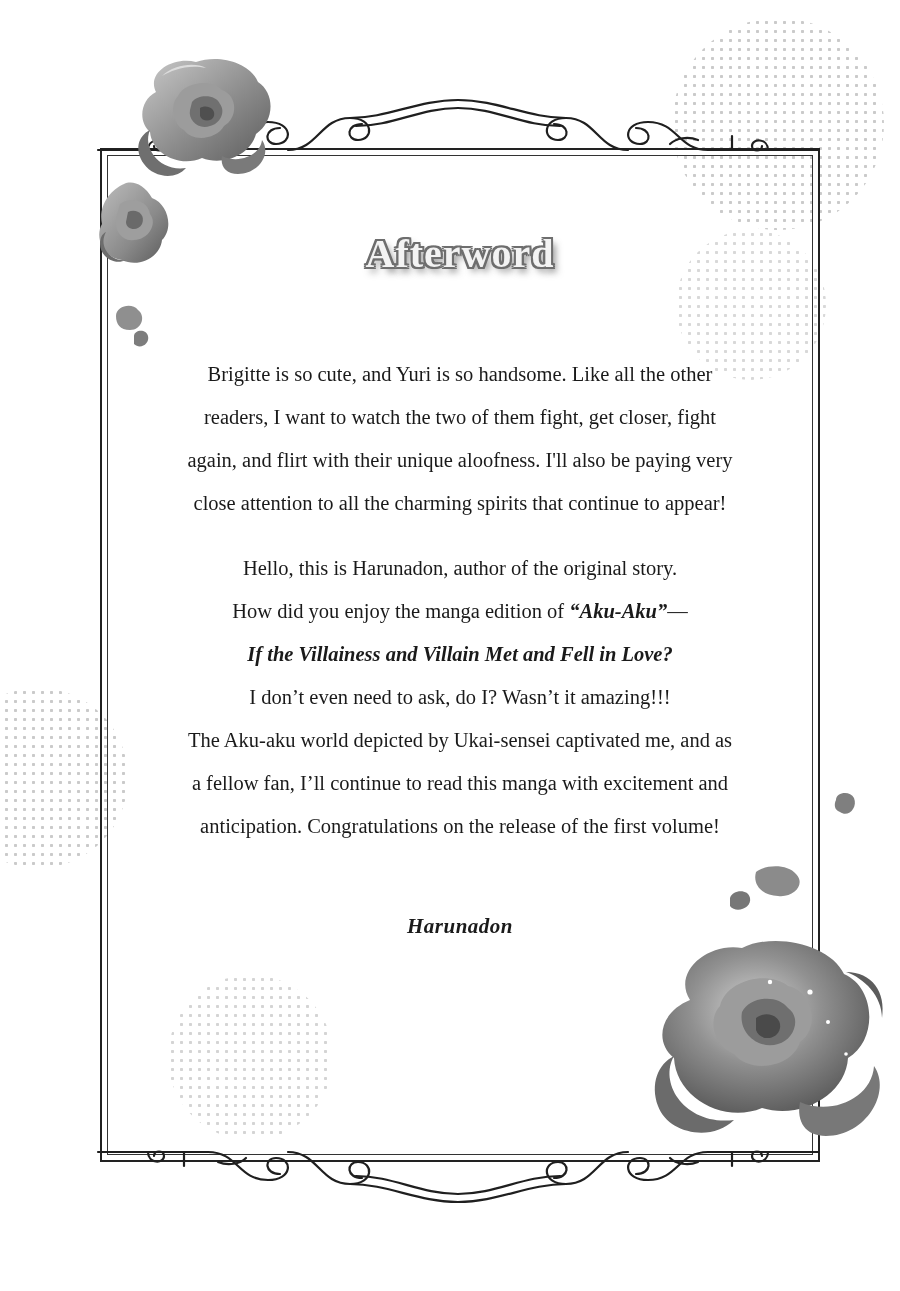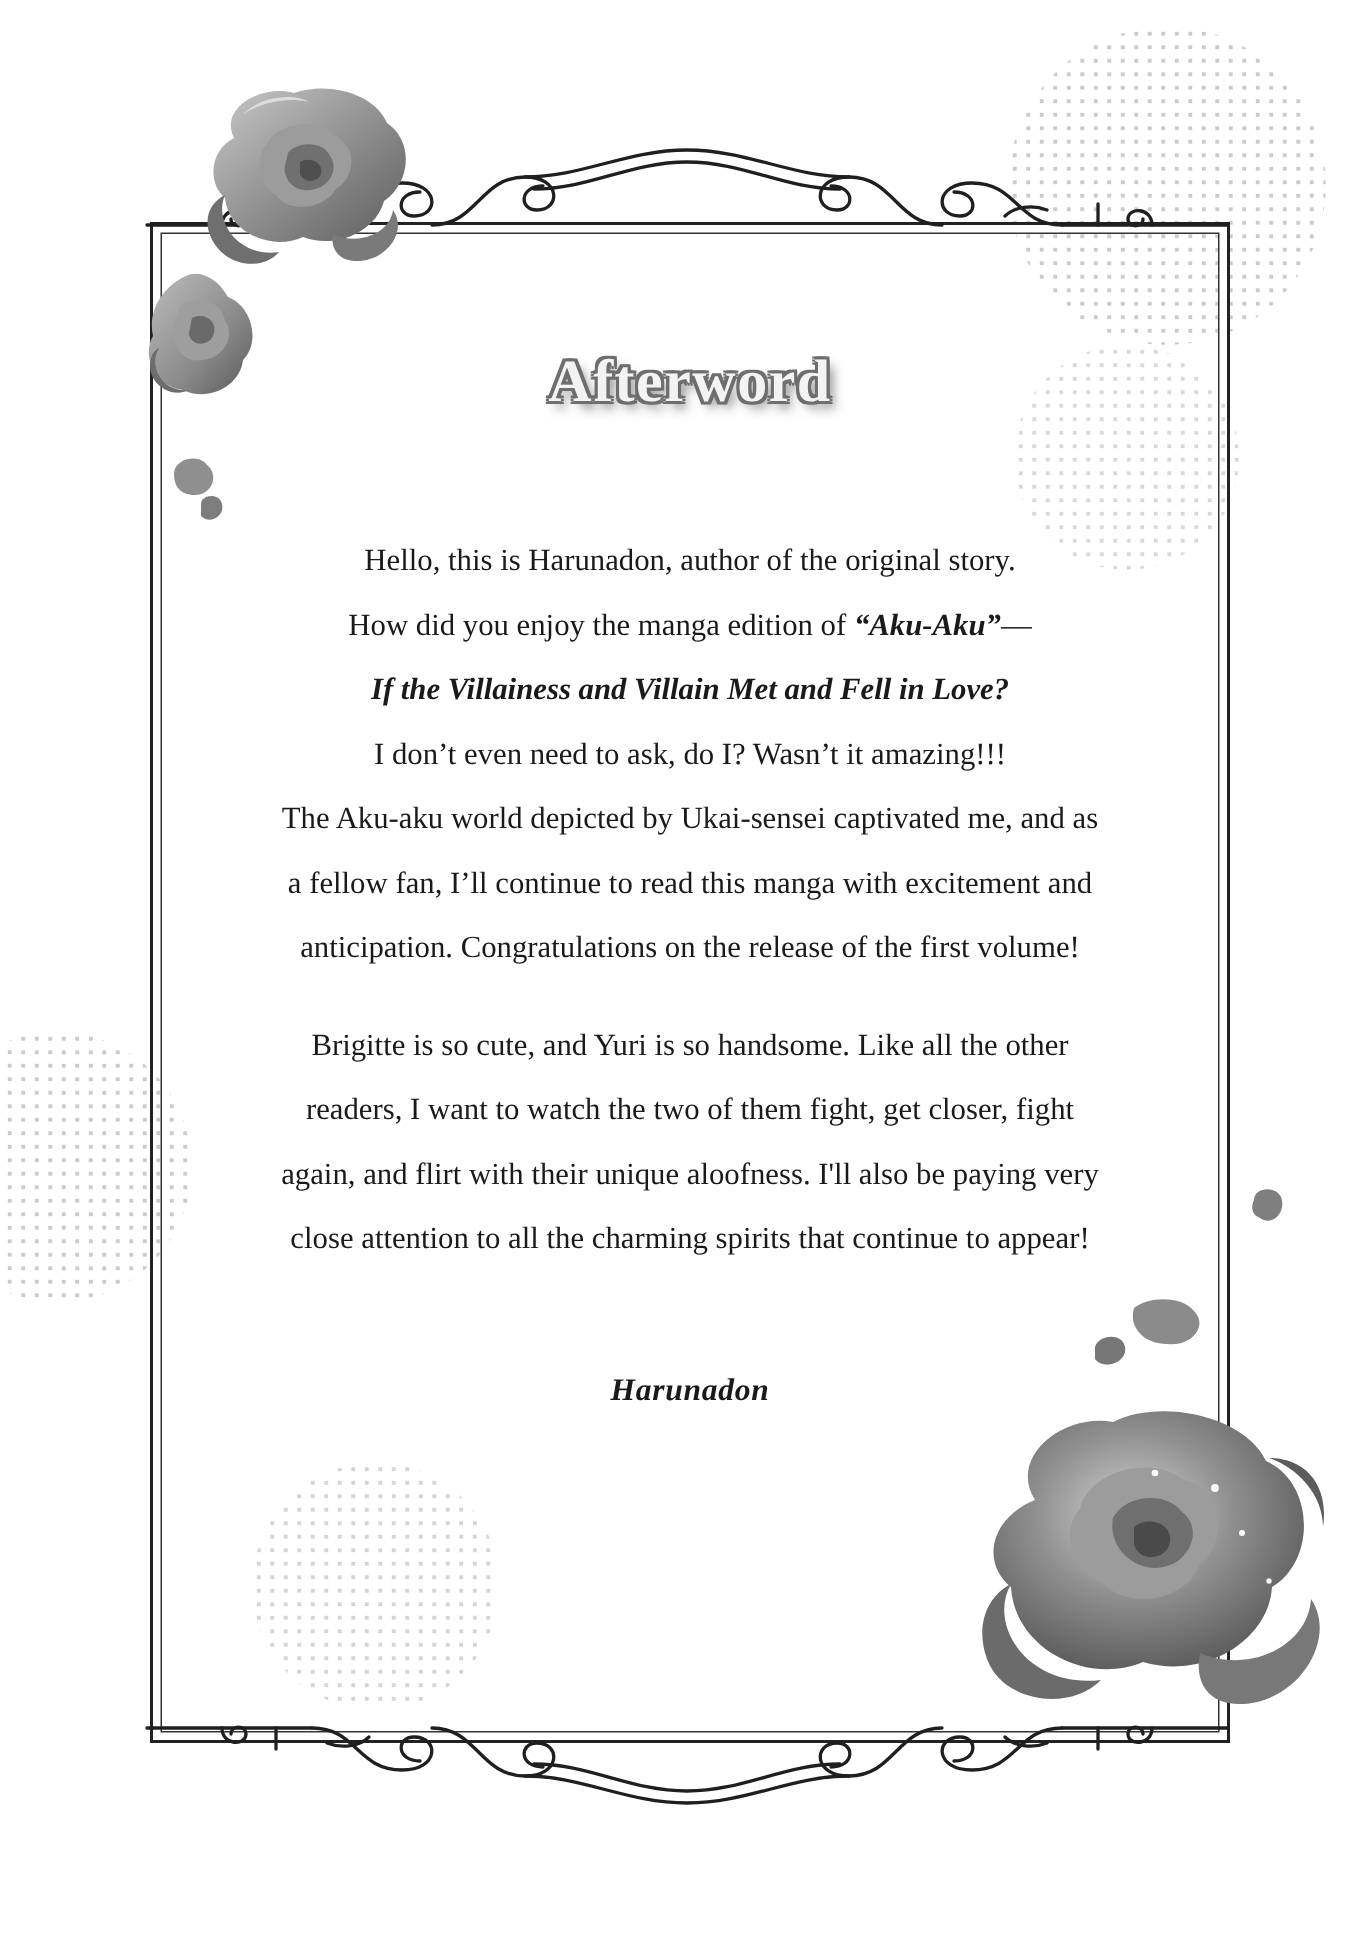--- a/index.html
+++ b/index.html
@@ -220,32 +220,32 @@
       <circle cx="178" cy="92" r="2" fill="#ffffff"></circle>
       <circle cx="120" cy="52" r="2.2" fill="#ffffff"></circle>
       <circle cx="196" cy="124" r="1.8" fill="#ffffff"></circle>
     </svg>
   </div>
 
   <div class="content">
     <h1 class="title">Afterword</h1>
 
     <p class="para">
+      <span>Brigitte is so cute, and Yuri is so handsome. Like all the other</span><br>
+      <span>readers, I want to watch the two of them fight, get closer, fight</span><br>
+      <span>again, and flirt with their unique aloofness. I'll also be paying very</span><br>
+      <span>close attention to all the charming spirits that continue to appear!</span>
+    </p>
+
+    <p class="para">
       <span>Hello, this is Harunadon, author of the original story.</span><br>
       <span>How did you enjoy the manga edition of <span class="ital">“Aku-Aku”</span>—</span><br>
       <span class="ital-line">If the Villainess and Villain Met and Fell in Love?</span><br>
       <span>I don’t even need to ask, do I? Wasn’t it amazing!!!</span><br>
       <span>The Aku-aku world depicted by Ukai-sensei captivated me, and as</span><br>
       <span>a fellow fan, I’ll continue to read this manga with excitement and</span><br>
       <span>anticipation. Congratulations on the release of the first volume!</span>
     </p>
 
-    <p class="para">
-      <span>Brigitte is so cute, and Yuri is so handsome. Like all the other</span><br>
-      <span>readers, I want to watch the two of them fight, get closer, fight</span><br>
-      <span>again, and flirt with their unique aloofness. I'll also be paying very</span><br>
-      <span>close attention to all the charming spirits that continue to appear!</span>
-    </p>
-
     <div class="signature">Harunadon</div>
   </div>
 
 </div>
 
 </body></html>

